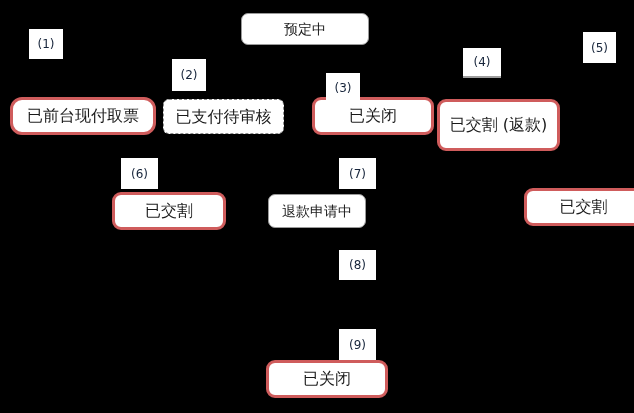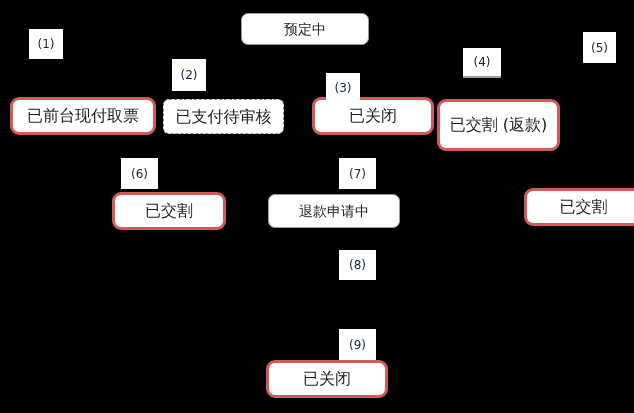--- a/index.html
+++ b/index.html
@@ -68,31 +68,31 @@
     box-shadow: 0 2px 0 0 #9e9e9e;
   }
 </style>
 </head>
 <body>
 
 <div id="canvas">
 
   <div class="node node-gray" style="left:241px; top:13px; width:128px; height:32px;">预定中</div>
 
-  <div class="node node-red" style="left:10px; top:97px; width:146px; height:38px;">已前台现付取票</div>
+  <div class="node node-red" style="left:10px; top:97px; width:146px; height:38px;border-radius:12px;">已前台现付取票</div>
 
   <div class="node node-dashed" style="left:163px; top:99px; width:121px; height:35px;">已支付待审核</div>
 
   <div class="node node-red" style="left:312px; top:97px; width:122px; height:38px;">已关闭</div>
 
   <div class="node node-red" style="left:437px; top:99px; width:123px; height:52px;">已交割 (返款)</div>
 
   <div class="node node-red" style="left:112px; top:192px; width:114px; height:38px;">已交割</div>
 
-  <div class="node node-gray" style="left:268px; top:194px; width:132px; height:34px;">退款申请中</div>
+  <div class="node node-gray" style="left:268px; top:194px; width:98px; height:34px;">退款申请中</div>
 
   <div class="node node-red" style="left:524px; top:188px; width:119px; height:38px;">已交割</div>
 
 
   <div class="node node-red" style="left:266px; top:360px; width:122px; height:38px;">已关闭</div>
 
   <div class="label" style="left:29px; top:29px; width:34px; height:30px;">(1)</div>
 
   <div class="label" style="left:172px; top:59px; width:34px; height:32px;">(2)</div>
 

